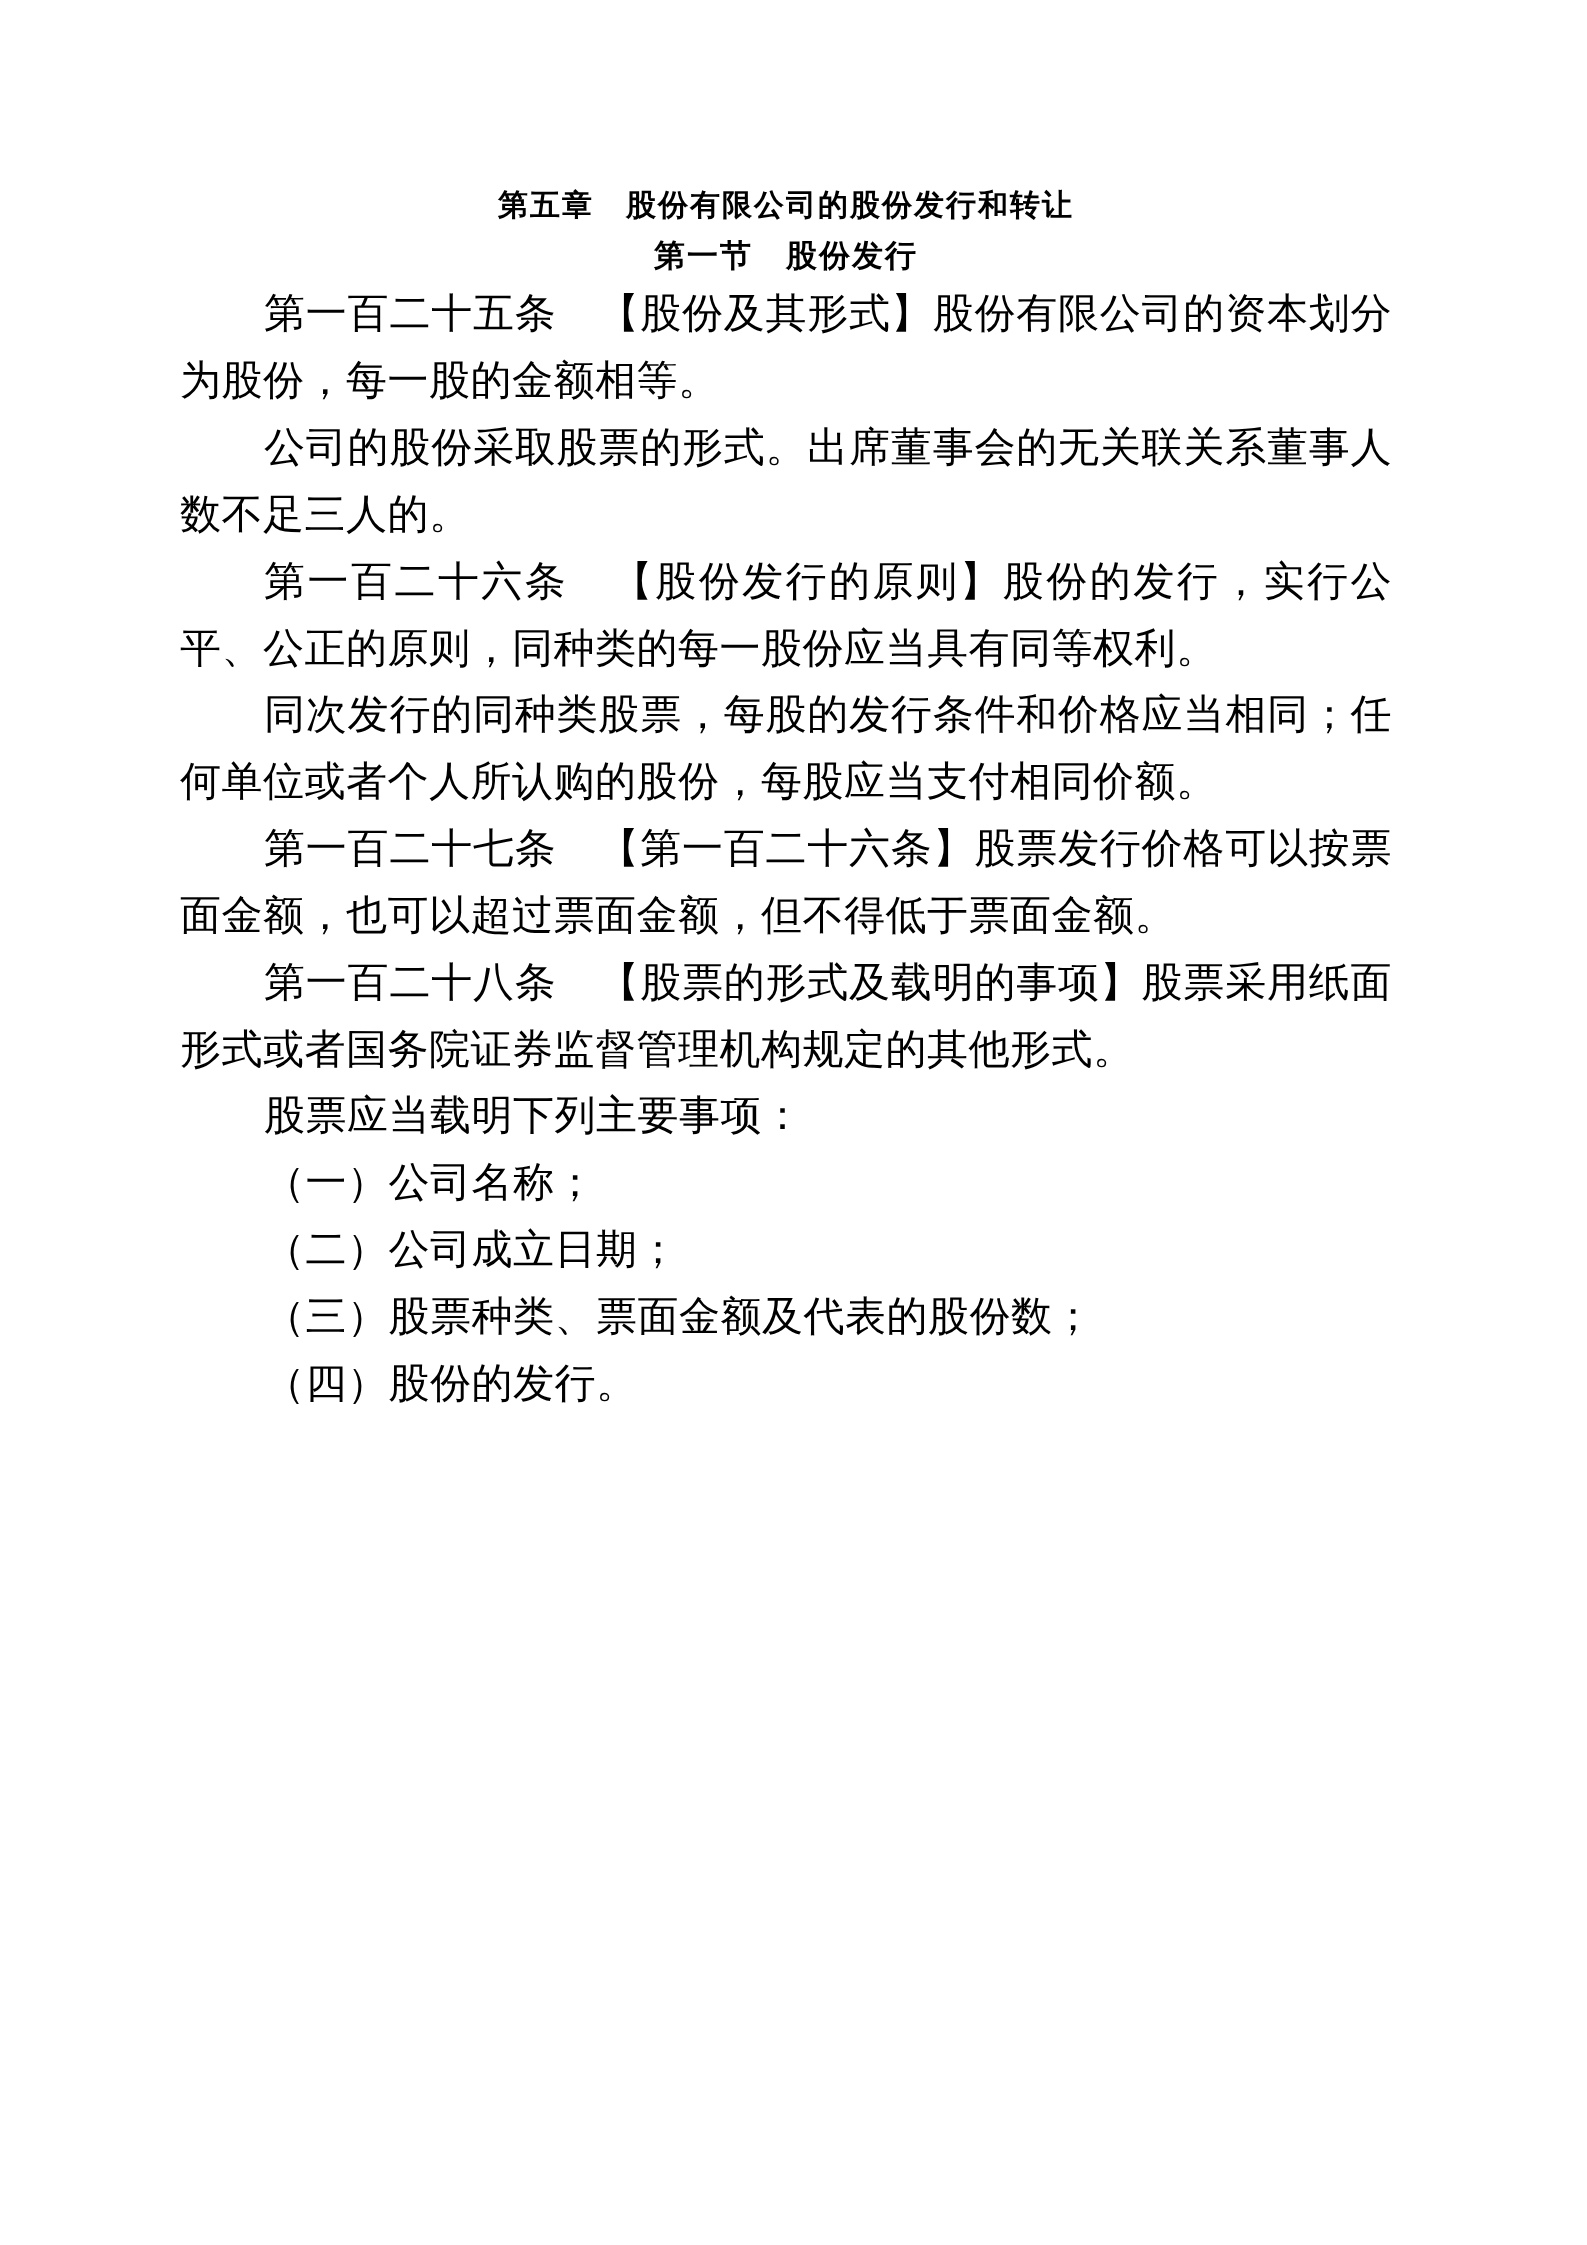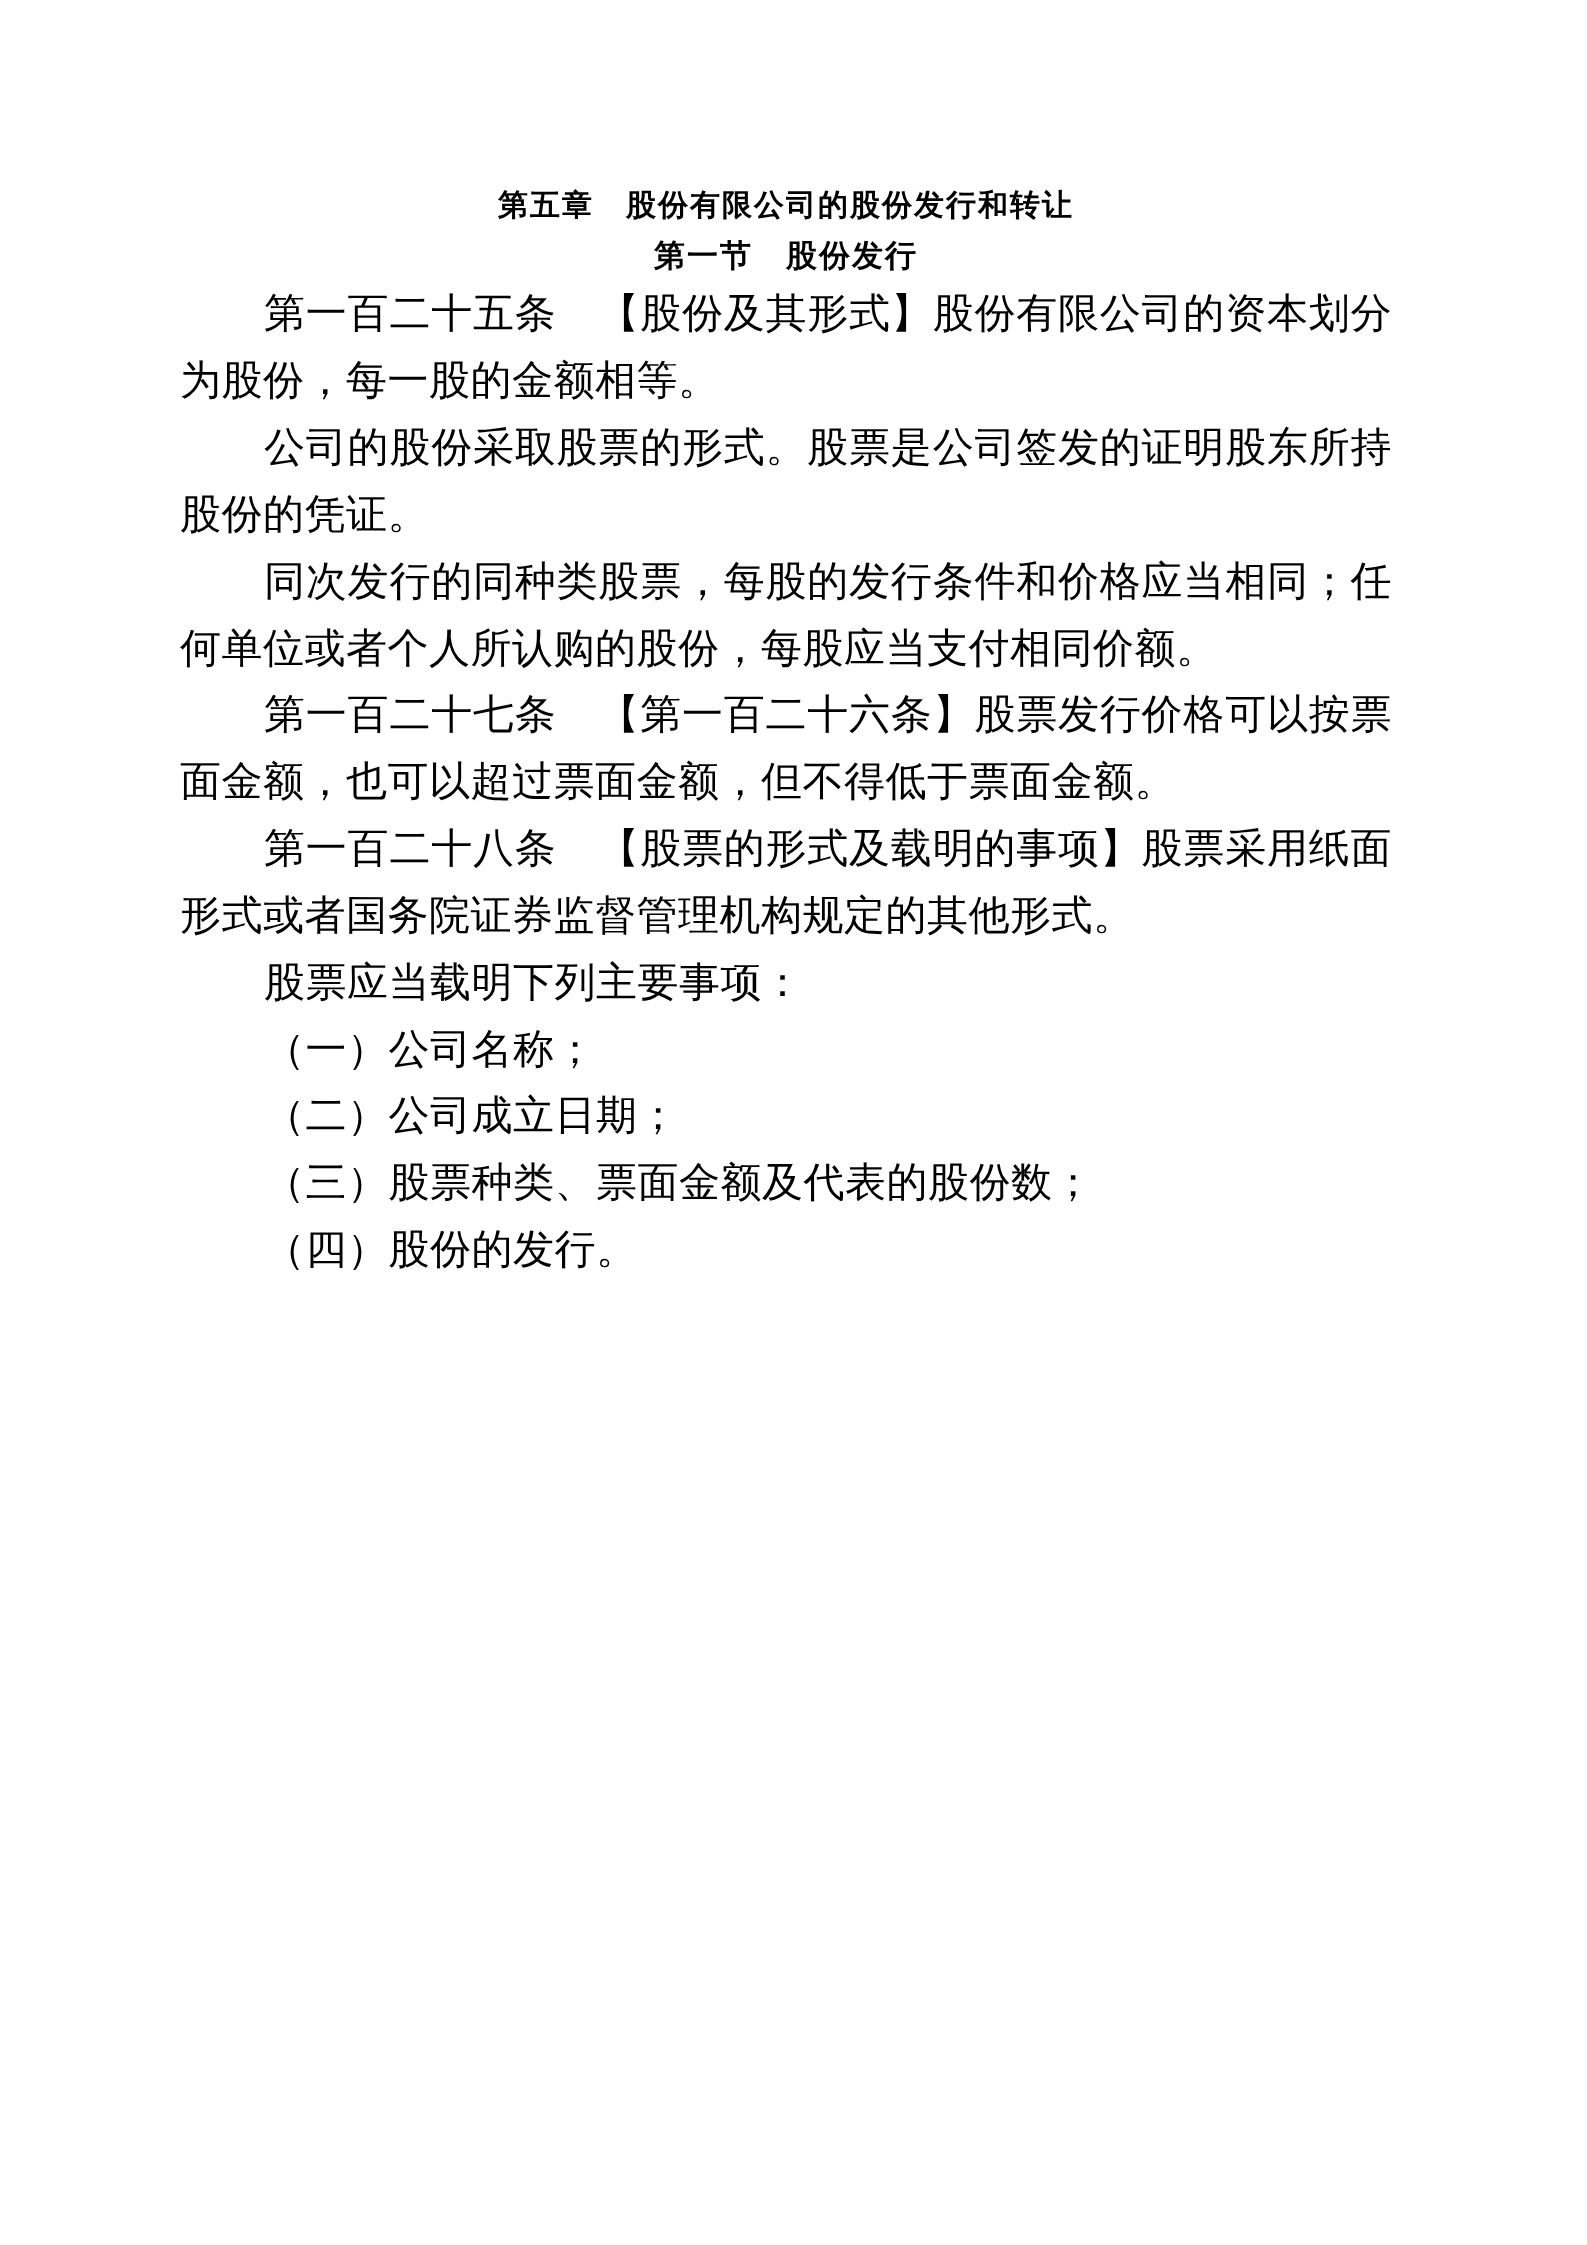--- a/index.html
+++ b/index.html
@@ -76,22 +76,23 @@
 
   <div class="body-text">
 
 
     <p class="chapter-title">第五章　股份有限公司的股份发行和转让</p>
 
     <p class="section-title">第一节　股份发行</p>
 
     <p class="indent">第一百二十五条　【股份及其形式】股份有限公司的资本划分为股份，每一股的金额相等。</p>
 
-    <p class="indent">公司的股份采取股票的形式。股票是公司签发的证明股东所持股份的凭证。</p>
+    <p class="indent">公司的股份采取股票的形式。出席董事会的无关联关系董事人数不足三人的。</p>
 
+    <p class="indent">第一百二十六条　【股份发行的原则】股份的发行，实行公平、公正的原则，同种类的每一股份应当具有同等权利。</p>
 
     <p class="indent">同次发行的同种类股票，每股的发行条件和价格应当相同；任何单位或者个人所认购的股份，每股应当支付相同价额。</p>
 
     <p class="indent">第一百二十七条　【第一百二十六条】股票发行价格可以按票面金额，也可以超过票面金额，但不得低于票面金额。</p>
 
     <p class="indent">第一百二十八条　【股票的形式及载明的事项】股票采用纸面形式或者国务院证券监督管理机构规定的其他形式。</p>
 
     <p class="indent">股票应当载明下列主要事项：</p>
 
     <p class="indent">（一）公司名称；</p>

